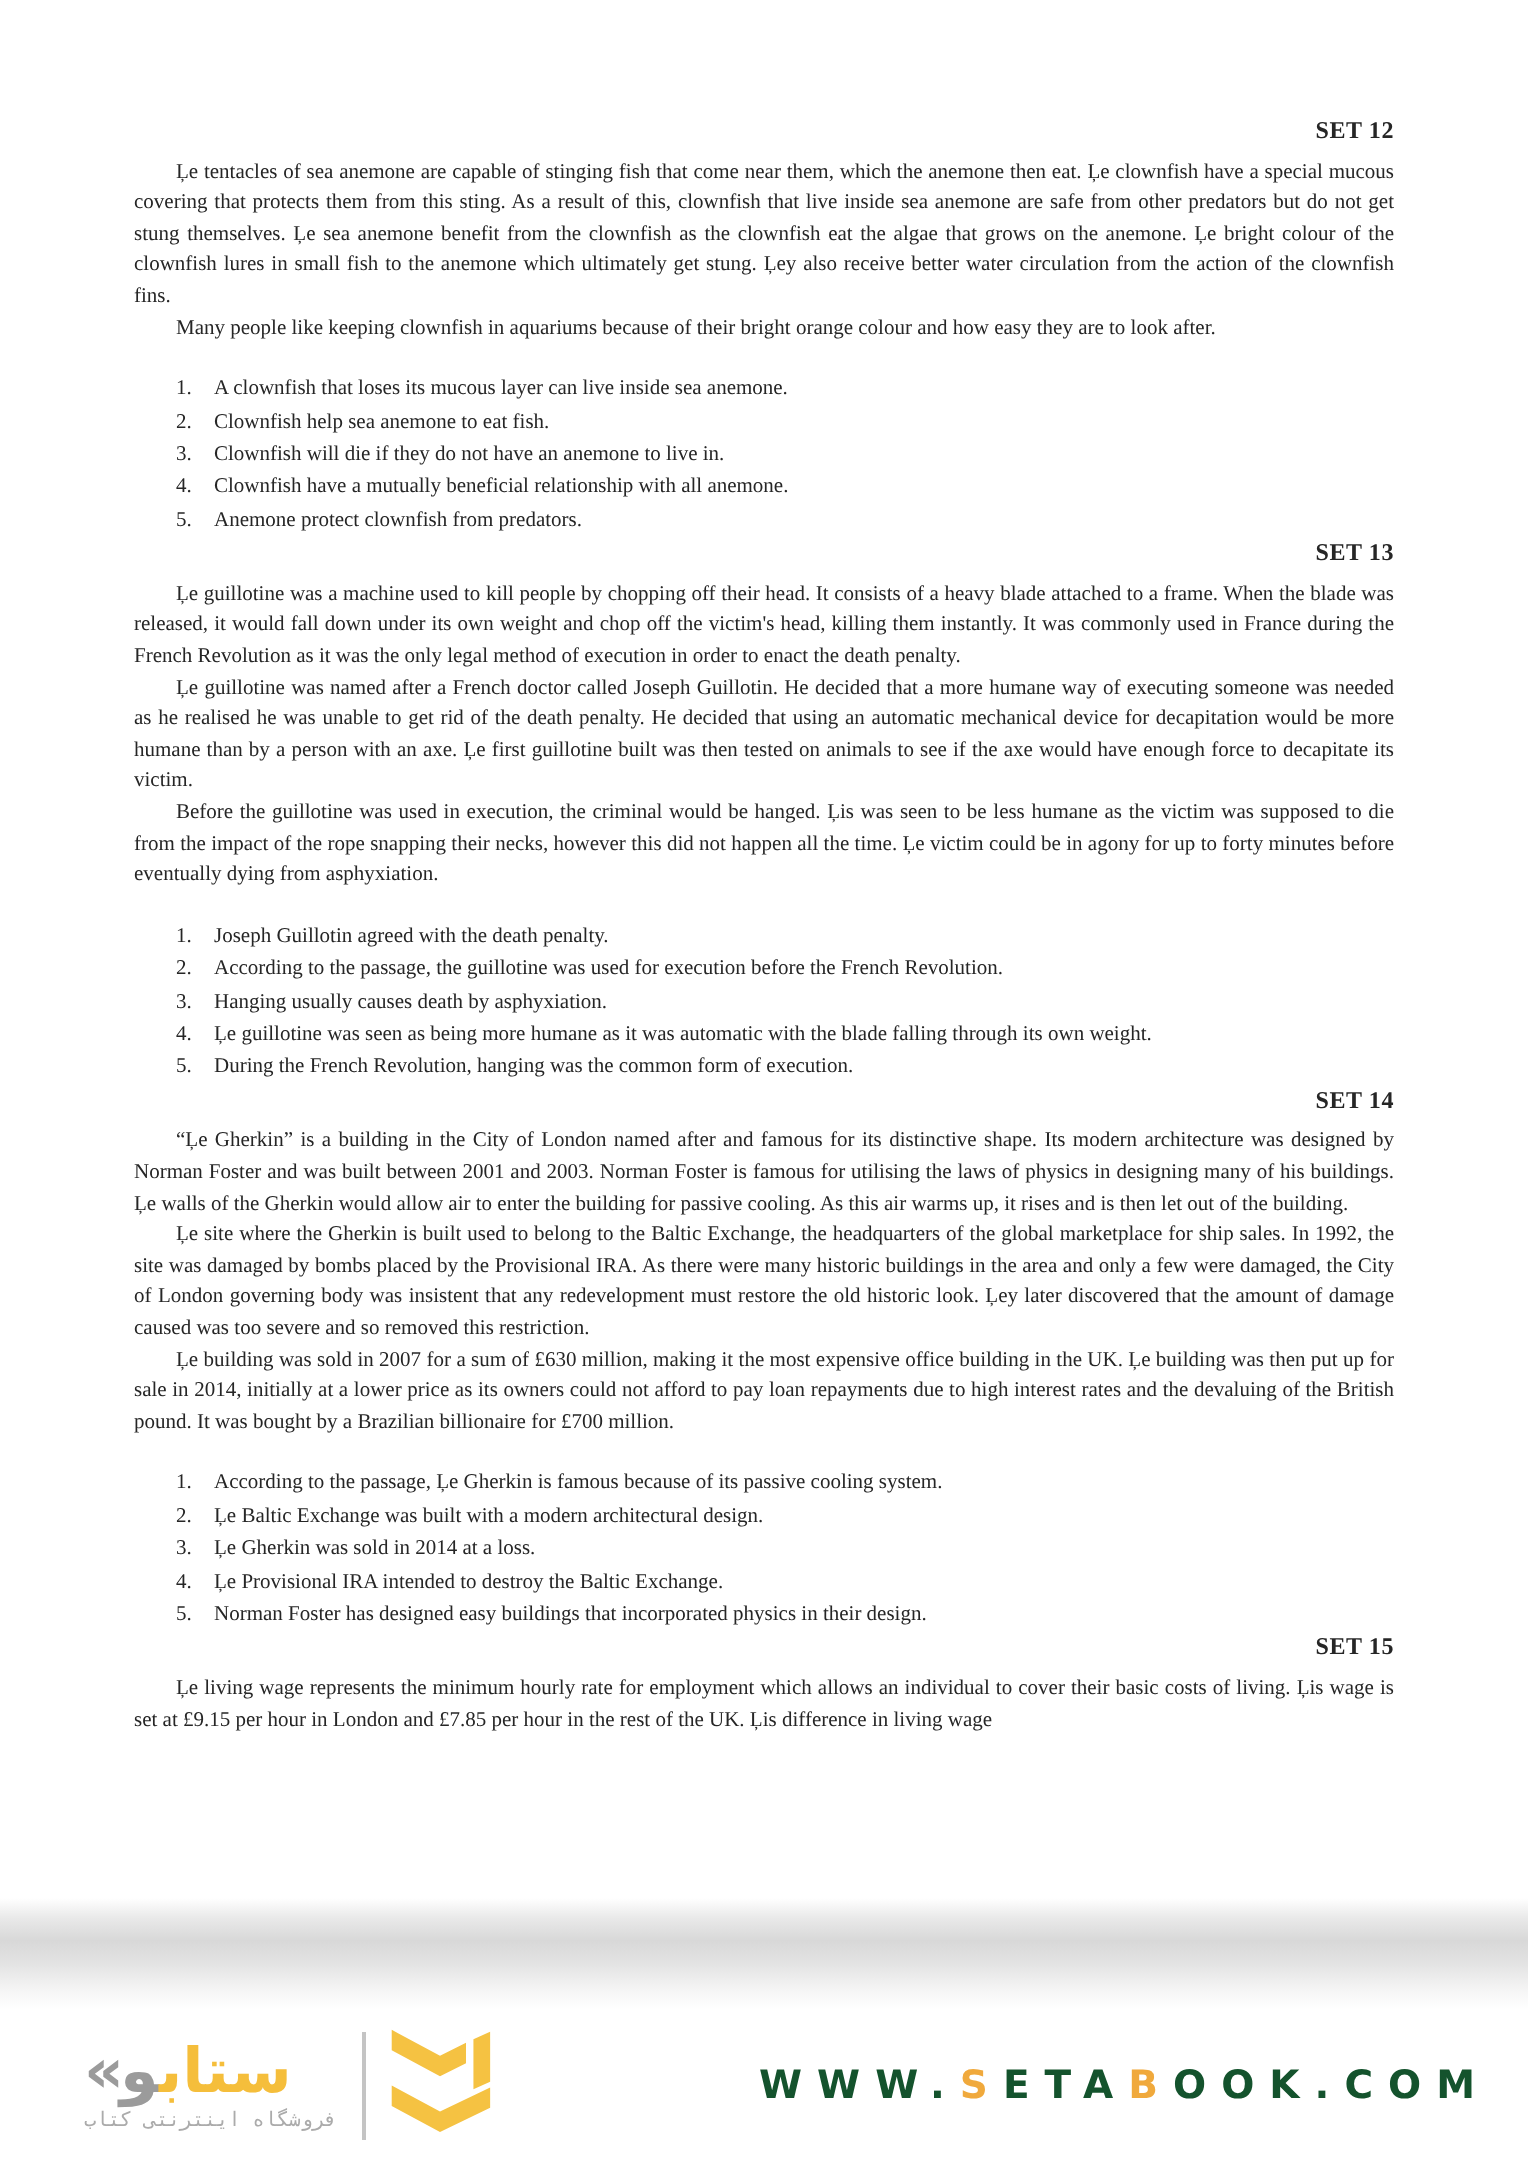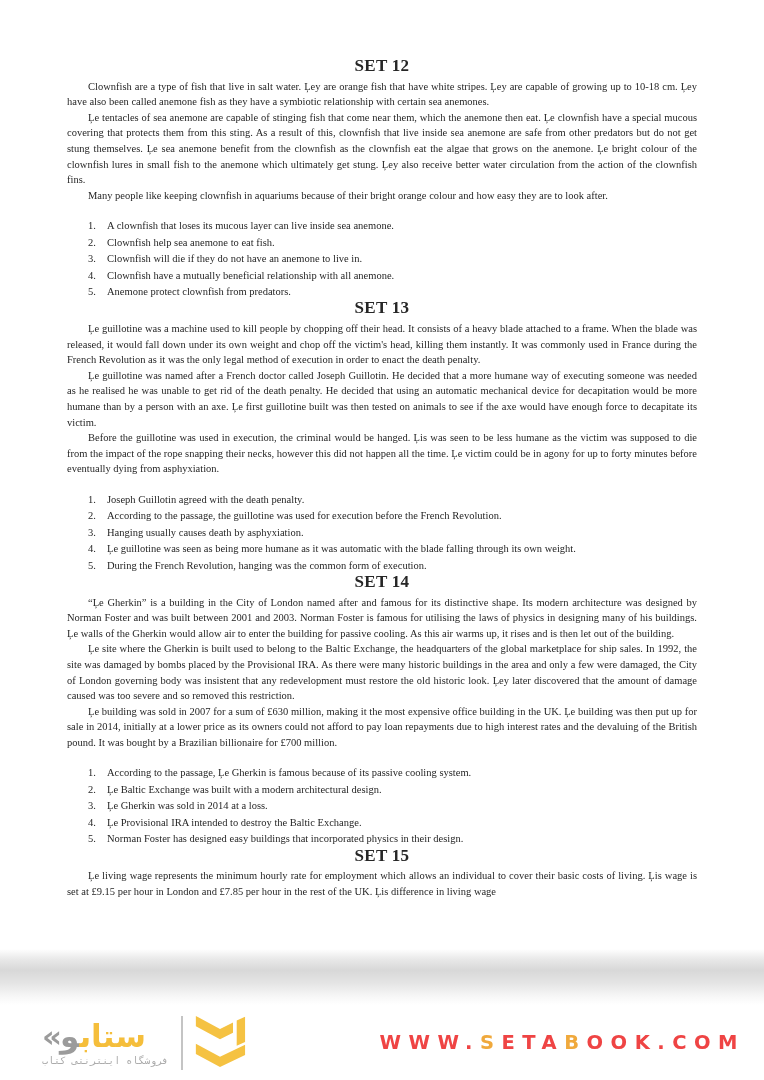--- a/index.html
+++ b/index.html
@@ -12,25 +12,25 @@
   }
   
   .page-content {
     padding: 58px 67px 0 67px;
     color: #262626;
     font-size: 10.5px;
     line-height: 15.6px;
     text-align: justify;
   }
   .set-title {
-    font-size: 17px;
+    font-size: 12px;
     font-weight: bold;
     letter-spacing: 0.3px;
     margin: 0 0 5px 0;
-    text-align: center;
+    text-align: right;
   }
   .set + .set .set-title { }
   .para { margin: 0; }
   .para.indent { text-indent: 21px; }
   .q-list { margin-top: 15px; text-align: left; }
   .q-row { display: flex; line-height: 16.4px; }
   .q-num { flex: none; width: 14px; margin-left: 21px; margin-right: 5px; text-align: left; }
   .q-text { flex: 1; }
   
   .page-shadow {
@@ -85,31 +85,30 @@
   }
   .site-url {
     font-family: "DejaVu Sans", sans-serif;
     font-weight: bold;
     font-size: 19.5px;
     letter-spacing: 7.5px;
     color: #303030;
     white-space: nowrap;
   }
   .seg-accent { color: var(--accent-url, #f0a93c); }
-  .seg-dark { color: #ef4444; }
+  .seg-dark { color: #14532d; }
   .wm-accent { color: var(--accent, #f5be3b); }
   .wm-gray { color: #9b9b9b; }
 </style>
 </head>
 <body style="--accent: #f5be3b; --accent-url: #f0a93c;">
 
 <main class="page-content">
     <section class="set">
       <h2 class="set-title">SET 12</h2>
-      <p class="para indent">Clownfish are a type of fish that live in salt water. Ļey are orange fish that have white stripes. Ļey are capable of growing up to 10-18 cm. Ļey have also been called anemone fish as they have a symbiotic relationship with certain sea anemones.</p>
       <p class="para indent">Ļe tentacles of sea anemone are capable of stinging fish that come near them, which the anemone then eat. Ļe clownfish have a special mucous covering that protects them from this sting. As a result of this, clownfish that live inside sea anemone are safe from other predators but do not get stung themselves. Ļe sea anemone benefit from the clownfish as the clownfish eat the algae that grows on the anemone. Ļe bright colour of the clownfish lures in small fish to the anemone which ultimately get stung. Ļey also receive better water circulation from the action of the clownfish fins.</p>
       <p class="para indent">Many people like keeping clownfish in aquariums because of their bright orange colour and how easy they are to look after.</p>
       <div class="q-list">
         <div class="q-row">
           <span class="q-num">1.</span>
           <span class="q-text">A clownfish that loses its mucous layer can live inside sea anemone.</span>
         </div>
         <div class="q-row">
           <span class="q-num">2.</span>
           <span class="q-text">Clownfish help sea anemone to eat fish.</span>

